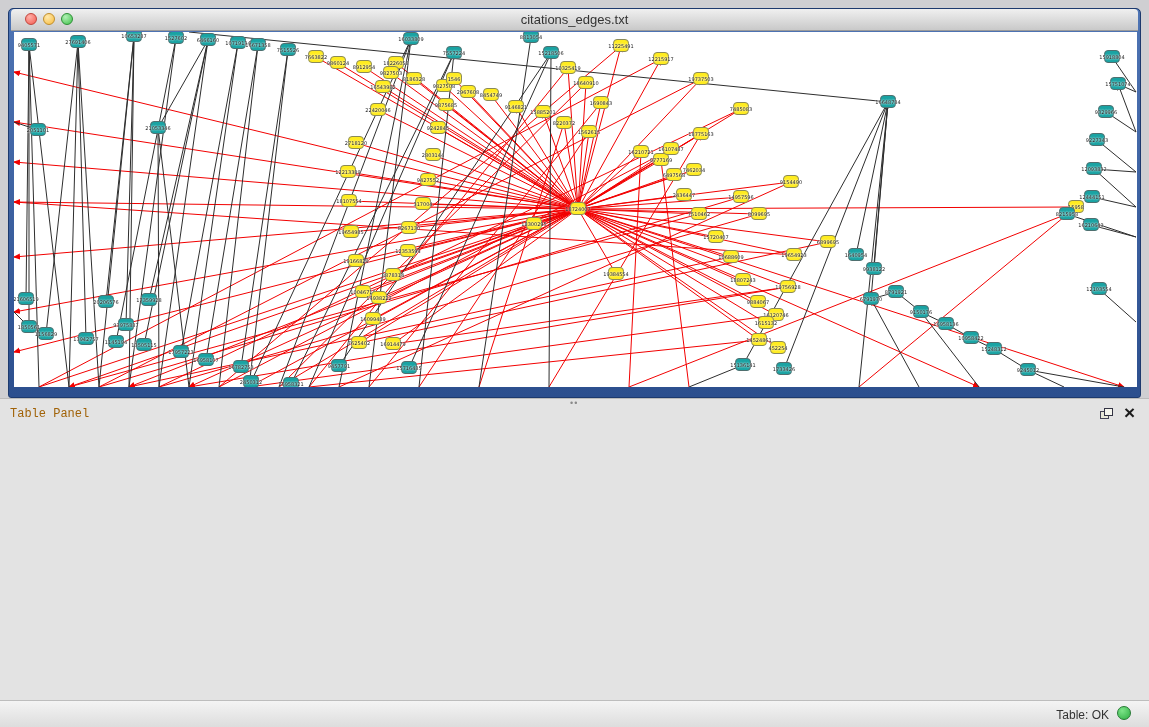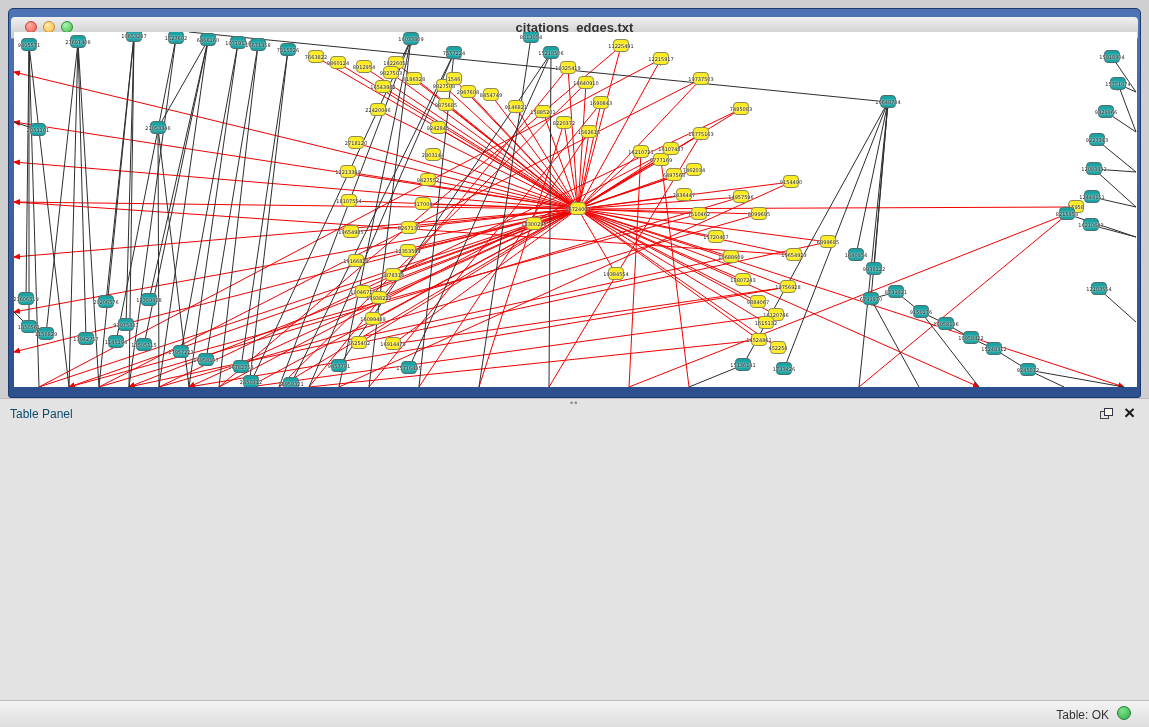--- a/index.html
+++ b/index.html
@@ -3,44 +3,44 @@
 <meta charset="utf-8">
 <style>
   html,body{margin:0;padding:0;}
   body{width:1149px;height:727px;position:relative;overflow:hidden;
        background:#cfcfd2;font-family:"Liberation Sans",sans-serif;}
 
   
   #net-window{position:absolute;left:8px;top:8px;width:1133px;height:390px;
     background:linear-gradient(#4e74b4,#2c4f8e);border:1px solid #1d3a6e;
     border-radius:5px 5px 3px 3px;box-sizing:border-box;}
-  #titlebar{position:absolute;left:2px;top:8px;right:2px;height:21px;
+  #titlebar{position:absolute;left:2px;top:0;right:2px;height:21px;
     background:linear-gradient(#f0f0f0,#c9c9c9);border-radius:4px 4px 0 0;
-    border-bottom:1px solid #9a9a9a;font-weight:bold;}
+    border-bottom:1px solid #9a9a9a;}
   #win-title{position:absolute;left:0;right:0;top:3px;text-align:center;
     font-size:13px;color:#333;}
   .traffic{position:absolute;top:4px;width:12px;height:12px;border-radius:50%;box-sizing:border-box;}
   #tl-red{left:14px;}#tl-yellow{left:32px;}#tl-green{left:50px;}
   #canvas{position:absolute;left:5px;top:23px;width:1123px;height:355px;
     background:#fff;overflow:hidden;}
   #edges{position:absolute;left:0;top:0;}
   .node{position:absolute;width:16px;height:13px;border-radius:4px;
     box-sizing:border-box;border:1px solid #6e6e6e;z-index:3;}
   .node.y{background:#ffec1f;border-color:#8a8a5a;}
   .node.t{background:#19a3a3;border-color:#4f6f6f;}
   .node .lb{position:absolute;left:50%;top:50%;transform:translate(-50%,-50%);
     font-size:5px;line-height:5px;color:#222;white-space:nowrap;
     text-shadow:0 0 2px #fff,0 0 2px #fff;font-family:"DejaVu Sans",sans-serif;}
 
   
   #table-panel{position:absolute;left:0;top:398px;width:1149px;height:302px;
     background:#e3e3e3;border-top:1px solid #bbb;}
   #grip{position:absolute;left:570px;top:2px;width:12px;height:5px;color:#8a8a8a;
     font-size:9px;line-height:4px;letter-spacing:1px;}
-  #panel-title{position:absolute;left:10px;top:8px;font-size:12px;color:#0c4a6e;}
+  #panel-title{position:absolute;left:10px;top:8px;font-size:12px;color:#a16207;font-family:Liberation Mono, monospace;}
   #float-icon{position:absolute;left:1100px;top:9px;width:13px;height:11px;}
   #float-icon .b1{position:absolute;left:0;bottom:0;width:7px;height:6px;border:1px solid #445;background:#e8e8d8;}
   #float-icon .b2{position:absolute;right:0;top:0;width:7px;height:6px;border:1px solid #334;background:#f6f6ee;}
   #close-icon{position:absolute;left:1124px;top:1px;font-size:19px;font-weight:bold;color:#1c1c1c;line-height:26px;}
 
   
   #statusbar{position:absolute;left:0;top:700px;width:1149px;height:27px;
     background:linear-gradient(#f4f4f4,#dcdcdc);border-top:1px solid #bdbdbd;}
   #mem-label{position:absolute;right:40px;top:7px;font-size:12px;color:#333;}
   #mem-dot{position:absolute;right:18px;top:5px;width:14px;height:14px;border-radius:50%;

